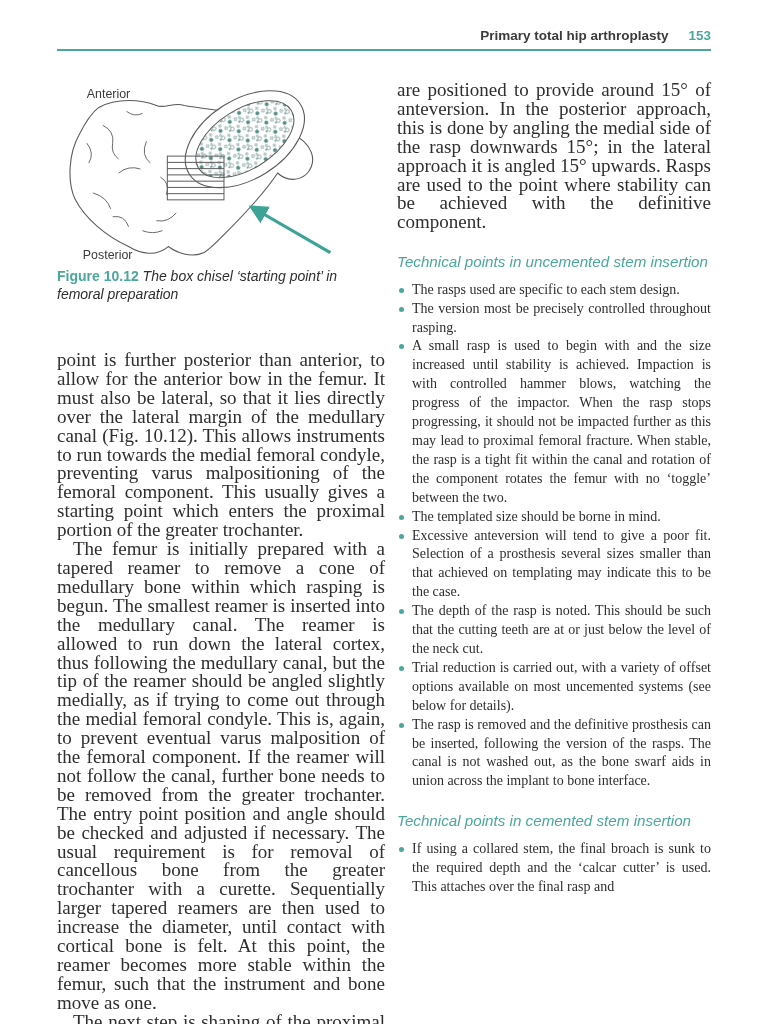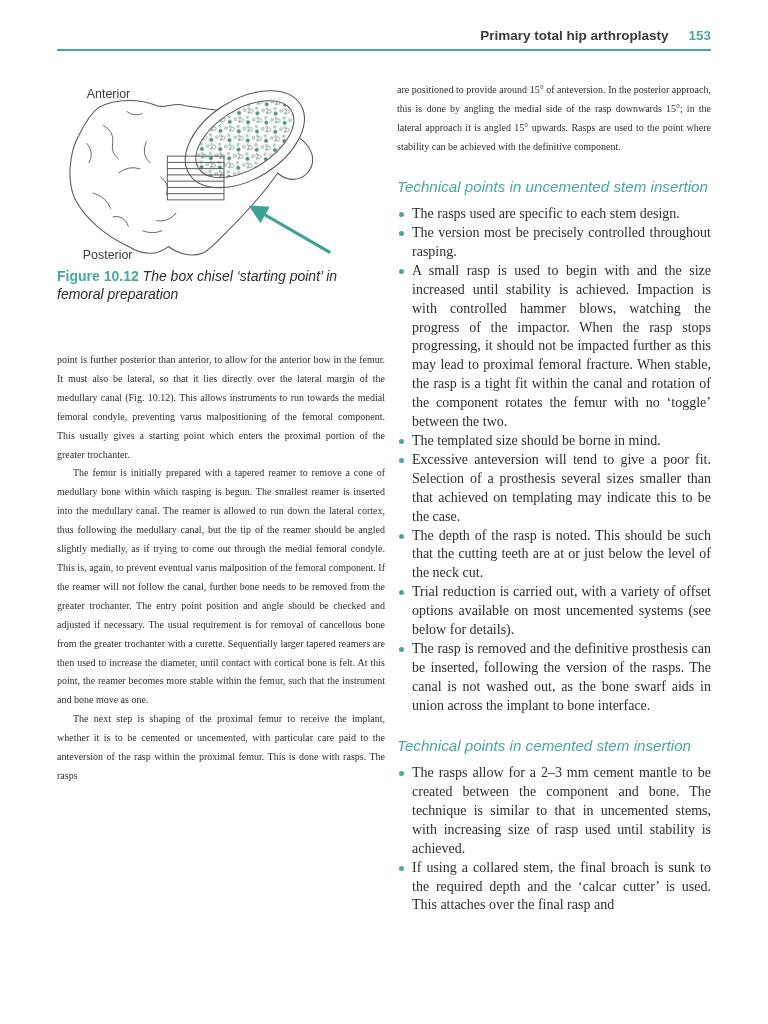--- a/index.html
+++ b/index.html
@@ -17,21 +17,21 @@
     font-family:"Liberation Sans", sans-serif; font-size:13.5px;
     border-bottom:2px solid var(--accent); padding-bottom:6px;
   }
   .running-head .rh-title { color:#3b3b3b; font-weight:700; }
   .running-head .rh-page { color:var(--accent); font-weight:700; }
   
   .columns { display:flex; gap:12px; margin-top:30px; }
   .col-left { width:328px; }
   .col-right { width:314px; }
   p.body-par {
-    margin:0; font-size:10px; line-height:18.9px; text-align:justify;
+    margin:0; font-size:19px; line-height:18.9px; text-align:justify;
     color:var(--ink);
   }
   p.indent { text-indent:16px; }
   .body-start { margin-top:48px; }
   
   .figure-block svg { display:block; }
   .fig-label-text {
     font-family:"Liberation Sans", sans-serif; font-size:12.5px; fill:#3b3b3b;
   }
   .figure-caption {
@@ -161,19 +161,18 @@
         <li>A small rasp is used to begin with and the size increased until stability is achieved. Impaction is with controlled hammer blows, watching the progress of the impactor. When the rasp stops progressing, it should not be impacted further as this may lead to proximal femoral fracture. When stable, the rasp is a tight fit within the canal and rotation of the component rotates the femur with no ‘toggle’ between the two.</li>
         <li>The templated size should be borne in mind.</li>
         <li>Excessive anteversion will tend to give a poor fit. Selection of a prosthesis several sizes smaller than that achieved on templating may indicate this to be the case.</li>
         <li>The depth of the rasp is noted. This should be such that the cutting teeth are at or just below the level of the neck cut.</li>
         <li>Trial reduction is carried out, with a variety of offset options available on most uncemented systems (see below for details).</li>
         <li>The rasp is removed and the definitive prosthesis can be inserted, following the version of the rasps. The canal is not washed out, as the bone swarf aids in union across the implant to bone interface.</li>
       </ul>
 
       <h3 class="section-heading" style="">Technical points in cemented stem insertion</h3>
       <ul class="bullets">
-        <li>The rasps allow for a 2–3 mm cement mantle to be created between the component and bone. The technique is similar to that in uncemented stems, with increasing size of rasp used until stability is achieved.</li>
         <li>If using a collared stem, the final broach is sunk to the required depth and the ‘calcar cutter’ is used. This attaches over the final rasp and</li>
       </ul>
     </div>
 
   </div>
 </div>
 
 </body></html>

